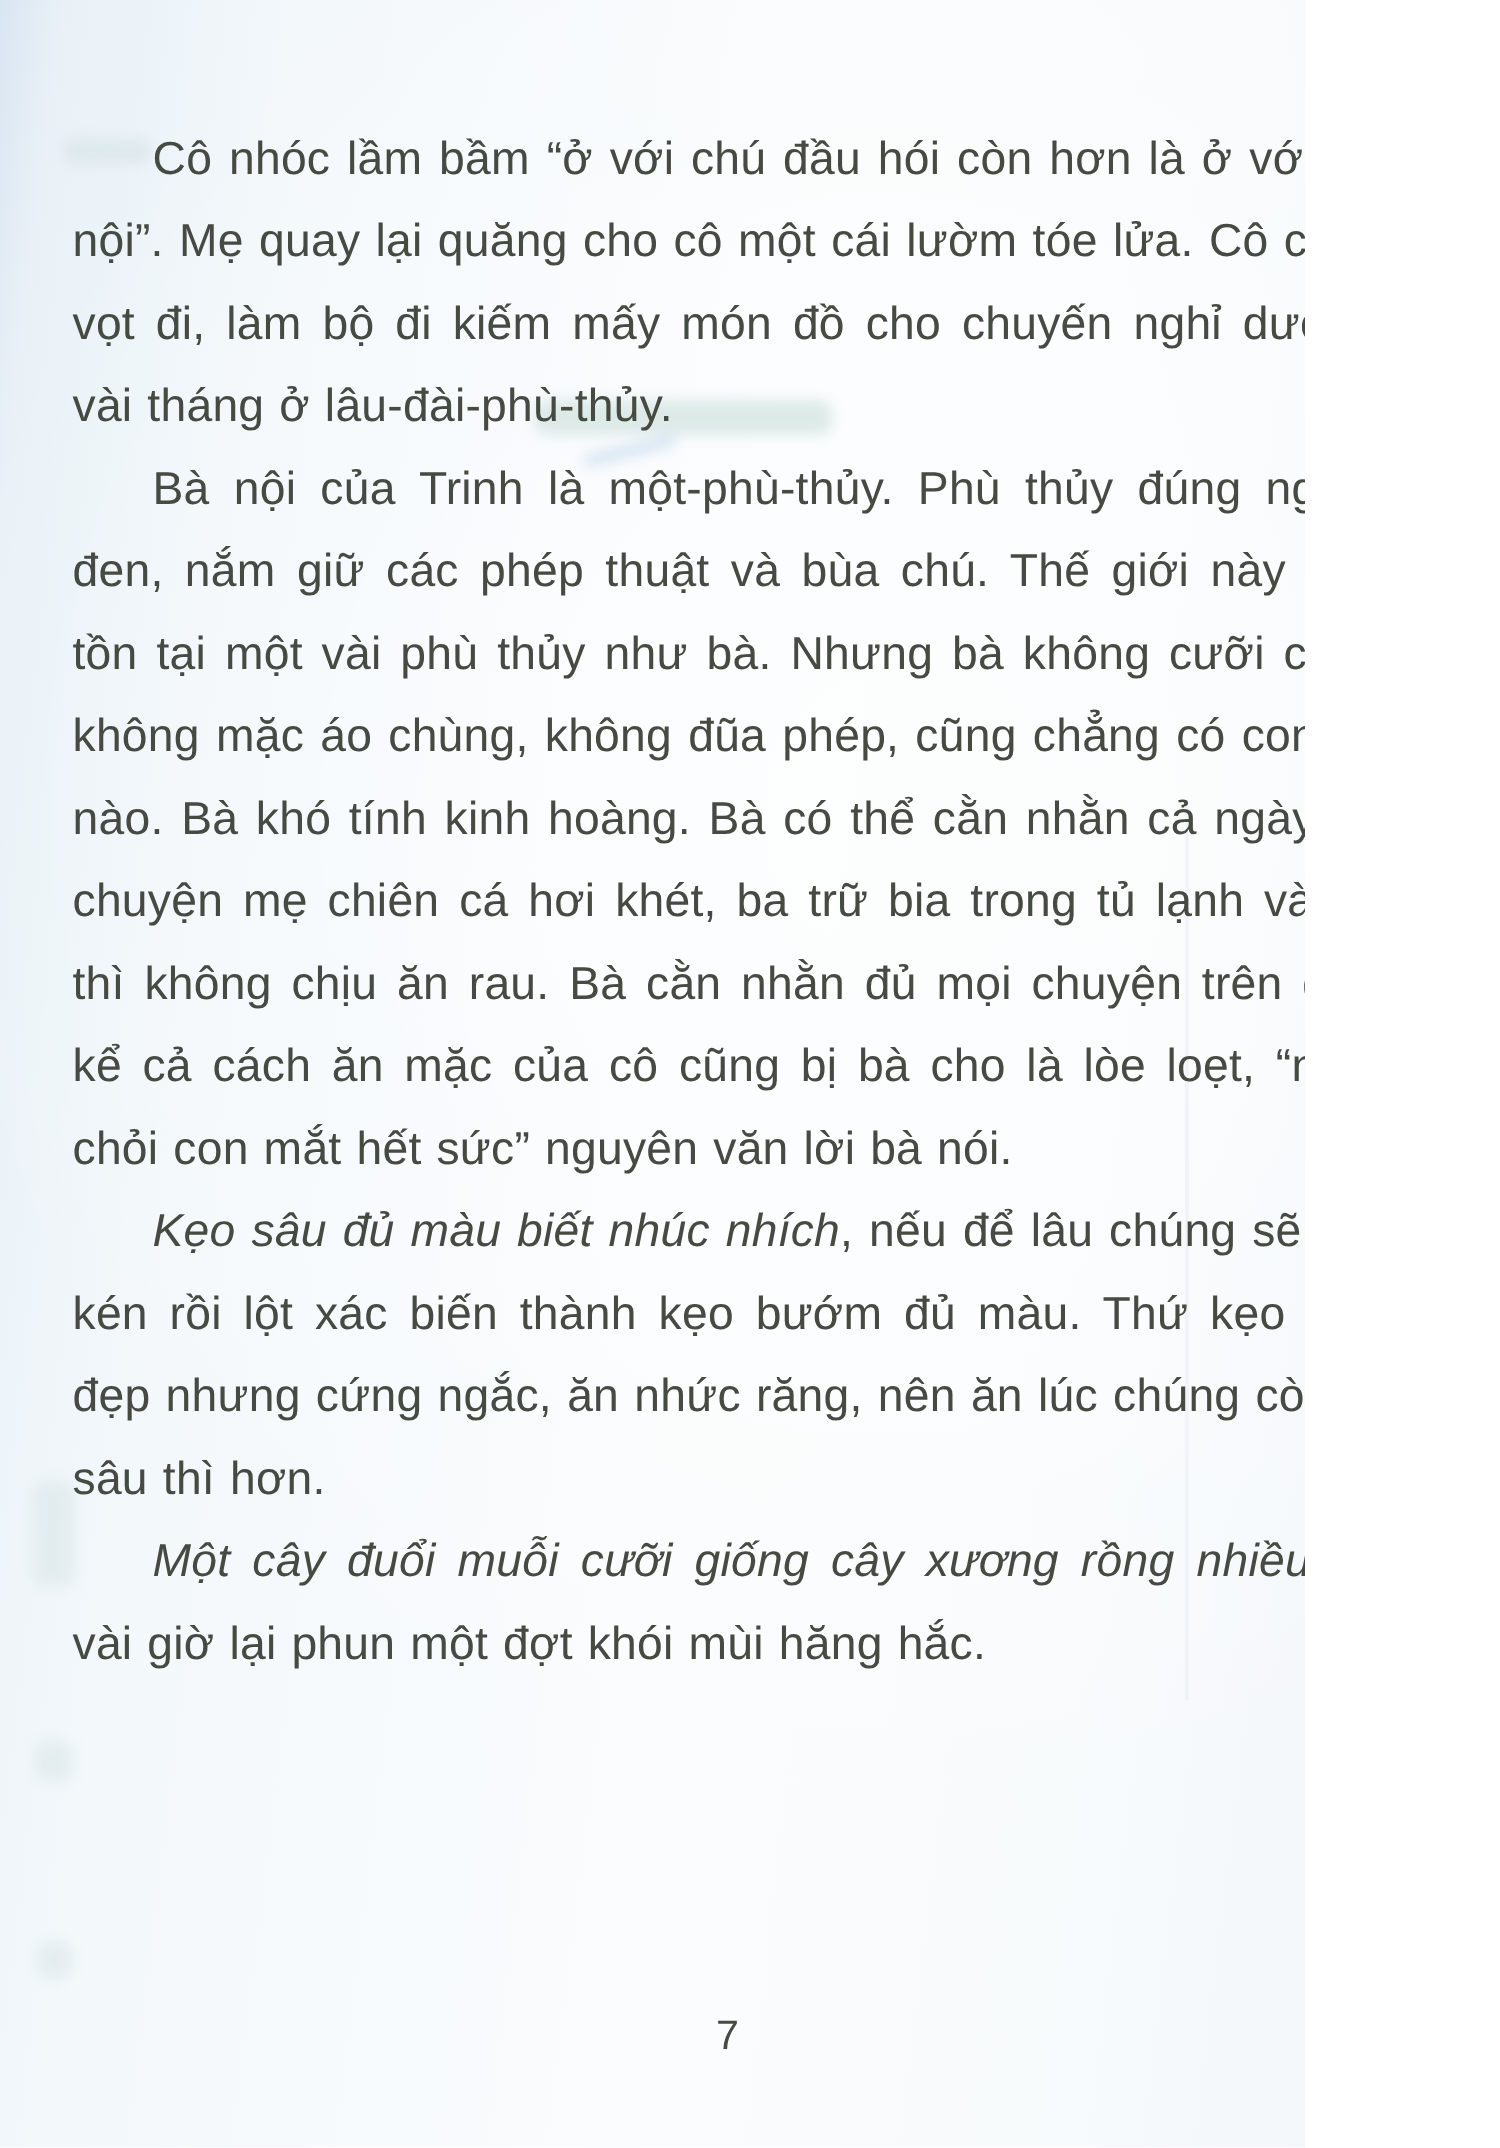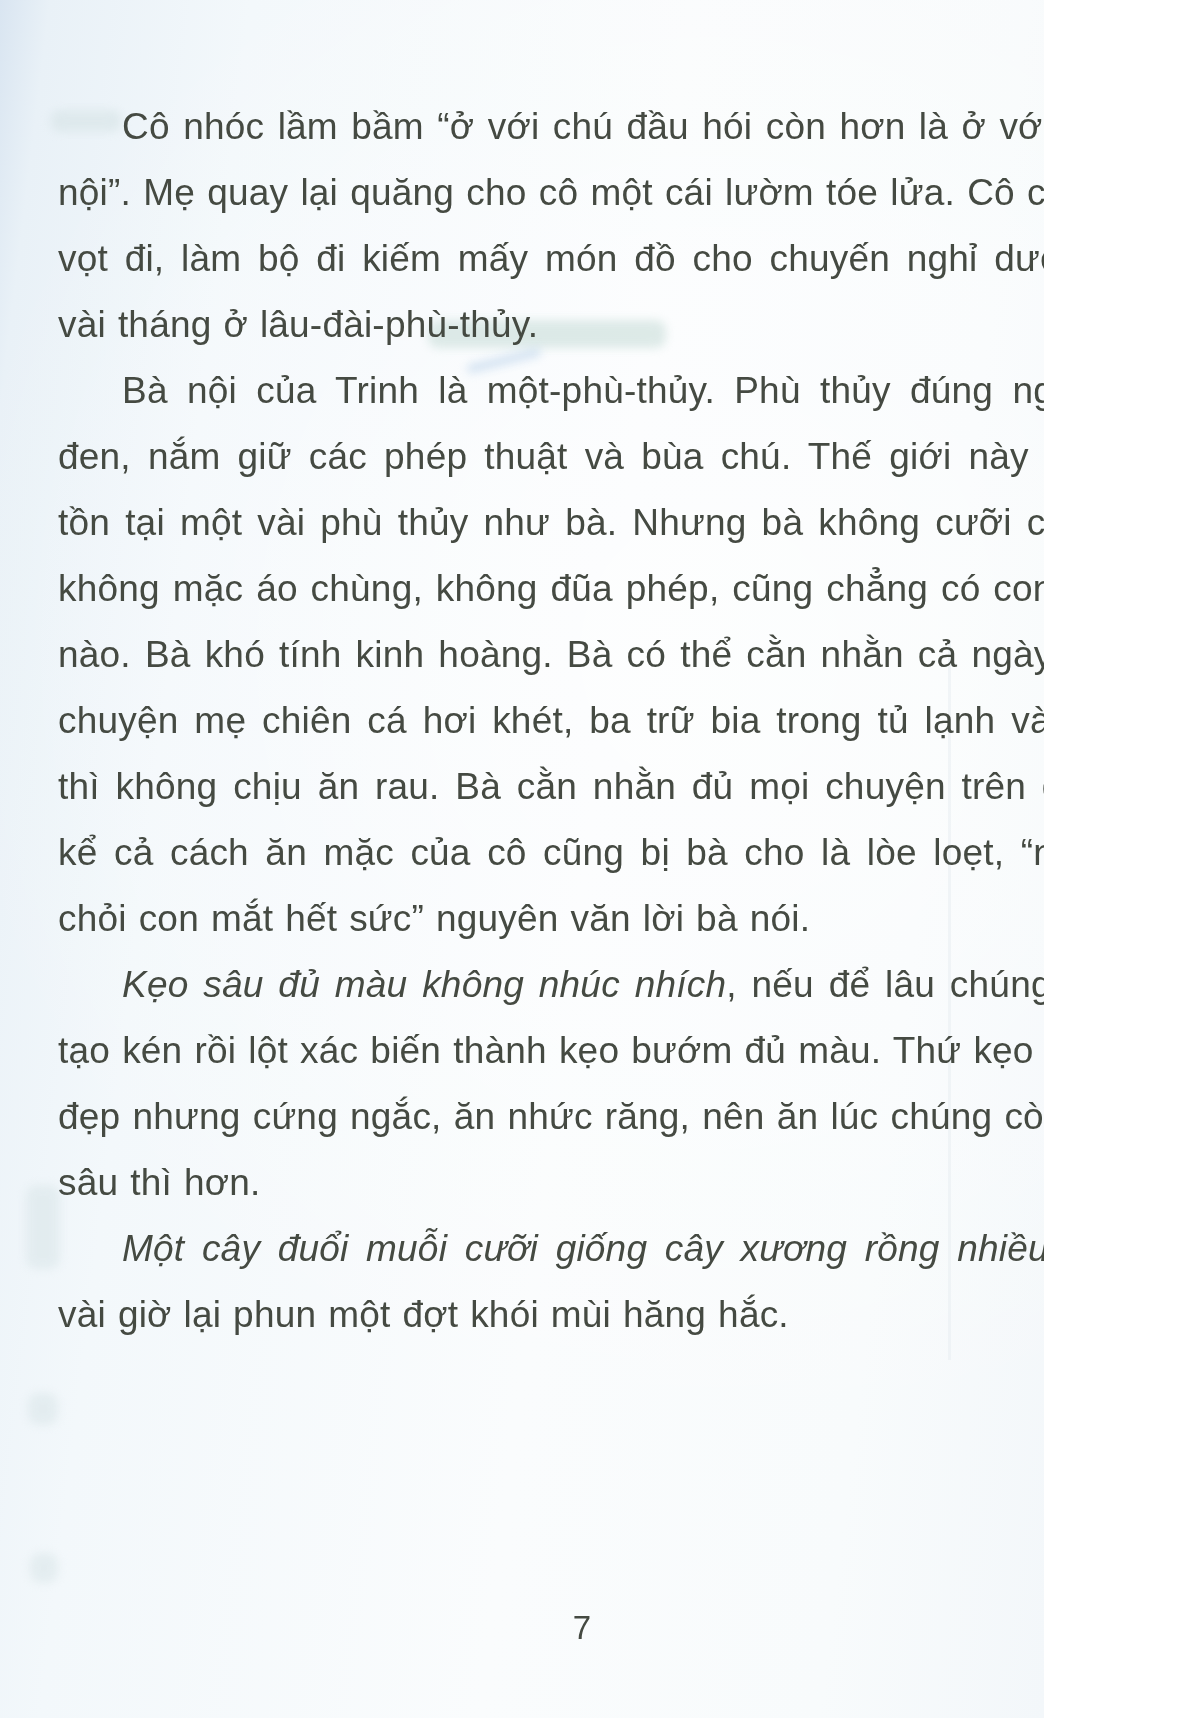--- a/index.html
+++ b/index.html
@@ -64,18 +64,18 @@
     <div class="smudge" style="left:26px;top:1185px;width:34px;height:84px;background:#d6e3e6;opacity:.5;"></div>
     <div class="smudge" style="left:28px;top:1393px;width:30px;height:32px;background:#d6e3e6;opacity:.5;"></div>
     <div class="smudge" style="left:30px;top:1553px;width:28px;height:30px;background:#d6e3e6;opacity:.5;"></div>
     <div class="streak" style="left:948px;top:640px;width:3px;height:720px;background:#e4ecef;opacity:.45;"></div>
     <div class="streak" style="left:1128px;top:180px;width:2px;height:1320px;background:#e9f0f3;opacity:.4;"></div>
   </div>
 
   <main class="text-block" id="paragraphs">
       <p class="paragraph"><span class="seg">Cô nhóc lầm bầm “ở với chú đầu hói còn hơn là ở với bà nội”. Mẹ quay lại quăng cho cô một cái lườm tóe lửa. Cô chạy vọt đi, làm bộ đi kiếm mấy món đồ cho chuyến nghỉ dưỡng vài tháng ở lâu-đài-phù-thủy.</span></p>
       <p class="paragraph"><span class="seg">Bà nội của Trinh là một-phù-thủy. Phù thủy đúng nghĩa đen, nắm giữ các phép thuật và bùa chú. Thế giới này vẫn tồn tại một vài phù thủy như bà. Nhưng bà không cưỡi chổi, không mặc áo chùng, không đũa phép, cũng chẳng có con cú nào. Bà khó tính kinh hoàng. Bà có thể cằn nhằn cả ngày về chuyện mẹ chiên cá hơi khét, ba trữ bia trong tủ lạnh và cô thì không chịu ăn rau. Bà cằn nhằn đủ mọi chuyện trên đời, kể cả cách ăn mặc của cô cũng bị bà cho là lòe loẹt, “nhìn chỏi con mắt hết sức” nguyên văn lời bà nói.</span></p>
-      <p class="paragraph"><span class="seg italic">Kẹo sâu đủ màu không nhúc nhích</span><span class="seg">, nếu để lâu chúng sẽ tạo kén rồi lột xác biến thành kẹo bướm đủ màu. Thứ kẹo này đẹp nhưng cứng ngắc, ăn nhức răng, nên ăn lúc chúng còn là sâu thì hơn.</span></p>
+      <p class="paragraph"><span class="seg italic">Kẹo sâu đủ màu biết nhúc nhích</span><span class="seg">, nếu để lâu chúng sẽ tạo kén rồi lột xác biến thành kẹo bướm đủ màu. Thứ kẹo này đẹp nhưng cứng ngắc, ăn nhức răng, nên ăn lúc chúng còn là sâu thì hơn.</span></p>
       <p class="paragraph"><span class="seg italic">Một cây đuổi muỗi cưỡi giống cây xương rồng nhiều lỗ</span><span class="seg">, vài giờ lại phun một đợt khói mùi hăng hắc.</span></p>
     </main>
 
   <div class="page-number">7</div>
 </div>
 
 </body></html>

